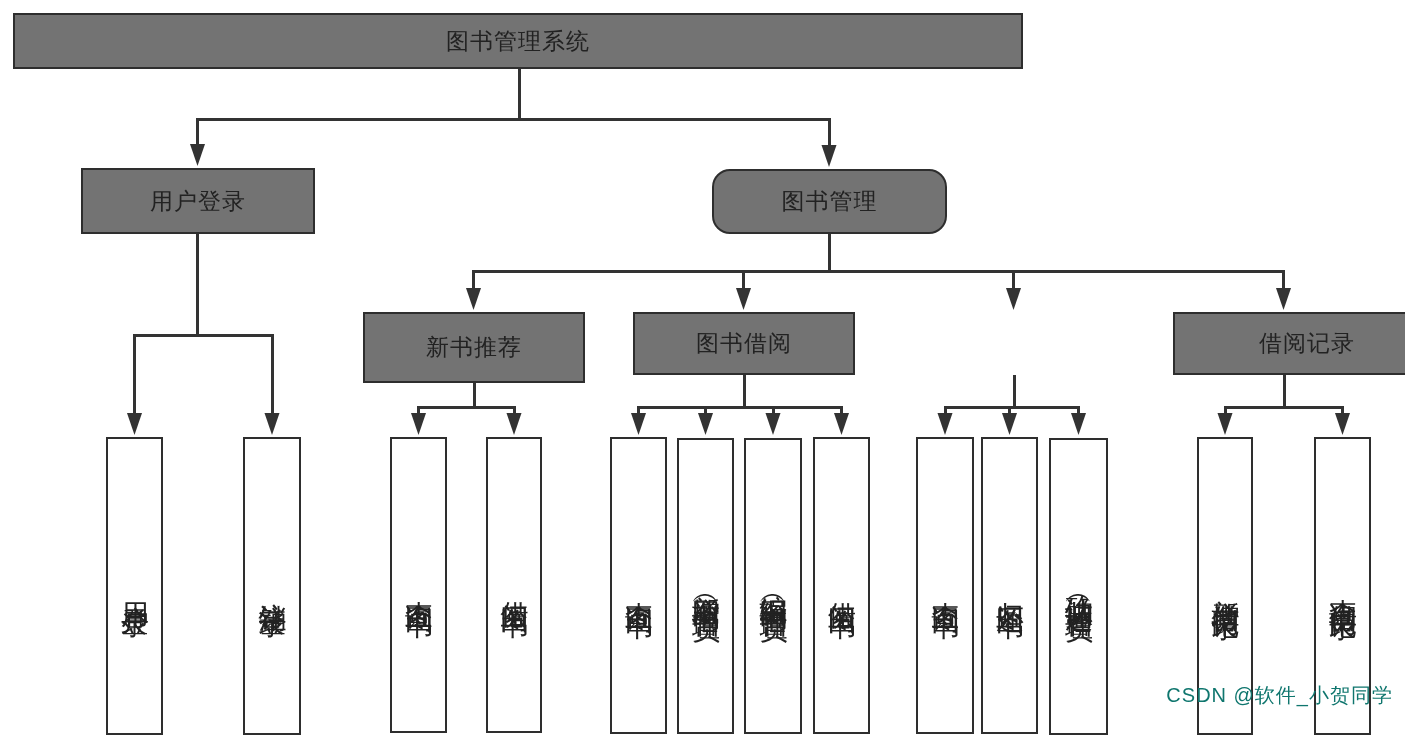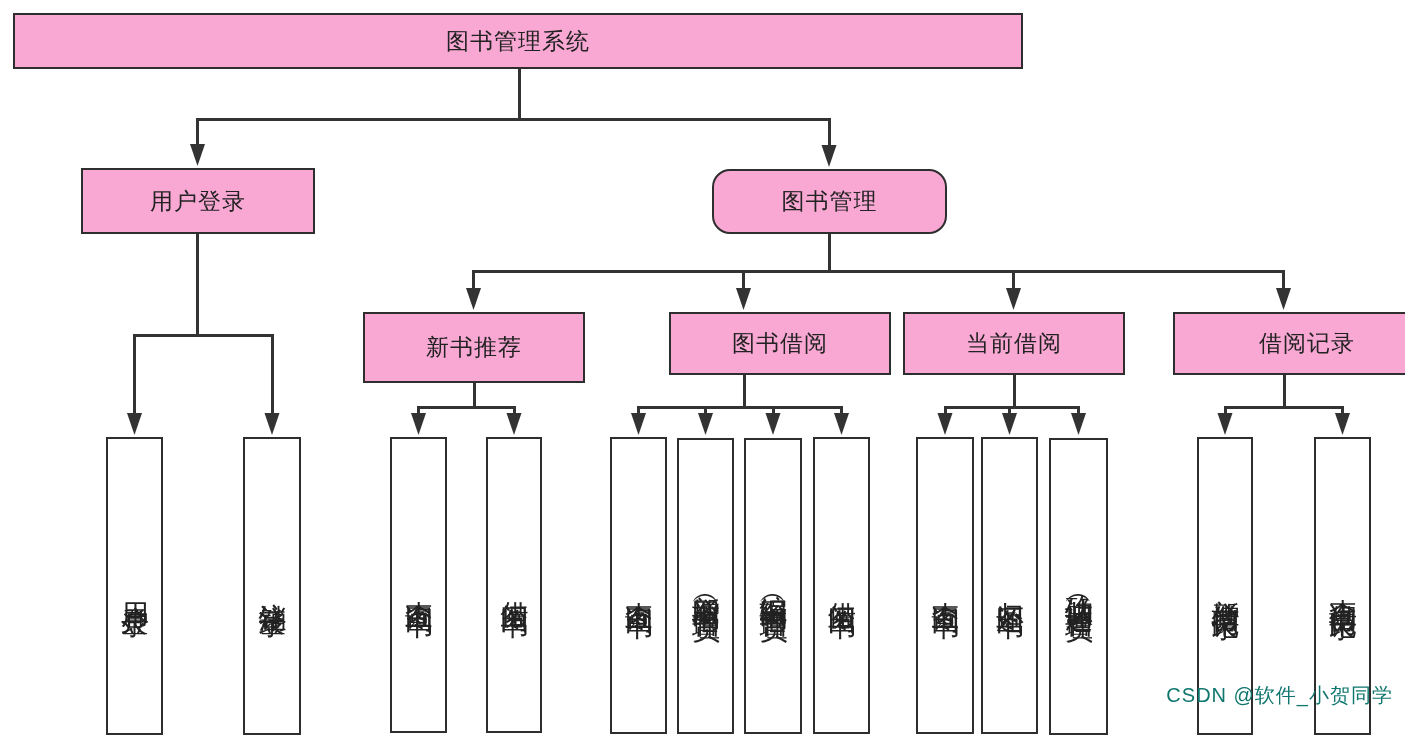--- a/index.html
+++ b/index.html
@@ -2,21 +2,21 @@
 <html><head>
 <meta charset="utf-8">
 <style>
   html,body{margin:0;padding:0;background:#ffffff;}
   #canvas{
     position:relative;width:1405px;height:747px;background:#ffffff;overflow:hidden;
     font-family:"Liberation Sans","DejaVu Sans",sans-serif;
   }
   #wires{position:absolute;left:0;top:0;width:1405px;height:747px;pointer-events:none;}
   .hbox{
-    position:absolute;box-sizing:border-box;border:2.5px solid #2e2e2e;background:#f9a8d4;
+    position:absolute;box-sizing:border-box;border:2.5px solid #2e2e2e;background:#737373;
     display:flex;align-items:center;justify-content:center;
     font-size:23px;letter-spacing:1px;color:#222222;white-space:nowrap;
   }
   .vbox{
     position:absolute;box-sizing:border-box;border:2.5px solid #2e2e2e;background:#ffffff;
     display:flex;align-items:center;justify-content:center;
     writing-mode:vertical-rl;text-orientation:mixed;
     font-size:28px;letter-spacing:3px;color:#222222;line-height:1;
   }
   .watermark{
@@ -95,22 +95,21 @@
       <polygon points="1342.5,435 1335,413 1350,413"></polygon>
     </g>
   </svg>
 
   <div class="hbox" style="left:13px;top:13px;width:1010px;height:56px;">图书管理系统</div>
 
   <div class="hbox" style="left:81px;top:168px;width:234px;height:66px;">用户登录</div>
   <div class="hbox" style="left:712px;top:169px;width:235px;height:65px;border-radius:18px;">图书管理</div>
 
   <div class="hbox" style="left:363px;top:312px;width:222px;height:71px;">新书推荐</div>
-  <div class="hbox" style="left:633px;top:312px;width:222px;height:63px;margin-left:36px;">图书借阅</div>
-  <div class="hbox" style="left:903px;top:312px;width:222px;height:63px;">当前借阅</div>
+  <div class="hbox" style="left:633px;top:312px;width:222px;height:63px;">图书借阅</div>
   <div class="hbox" style="left:1173px;top:312px;width:268px;height:63px;">借阅记录</div>
 
   <div class="vbox" style="left:106px;top:437px;width:57px;height:298px;">用户登录</div>
   <div class="vbox" style="left:243px;top:437px;width:58px;height:298px;">注销登录</div>
 
   <div class="vbox" style="left:390px;top:437px;width:57px;height:296px;">查询图书</div>
   <div class="vbox" style="left:486px;top:437px;width:56px;height:296px;">借阅图书</div>
 
   <div class="vbox" style="left:610px;top:437px;width:57px;height:297px;">查询图书</div>
   <div class="vbox" style="left:677px;top:438px;width:57px;height:296px;">新增图书（管理员）</div>

